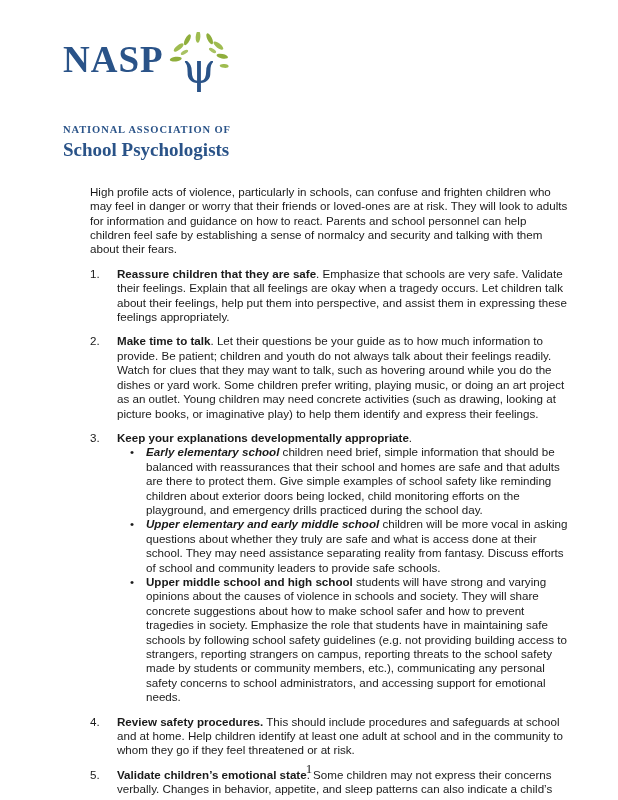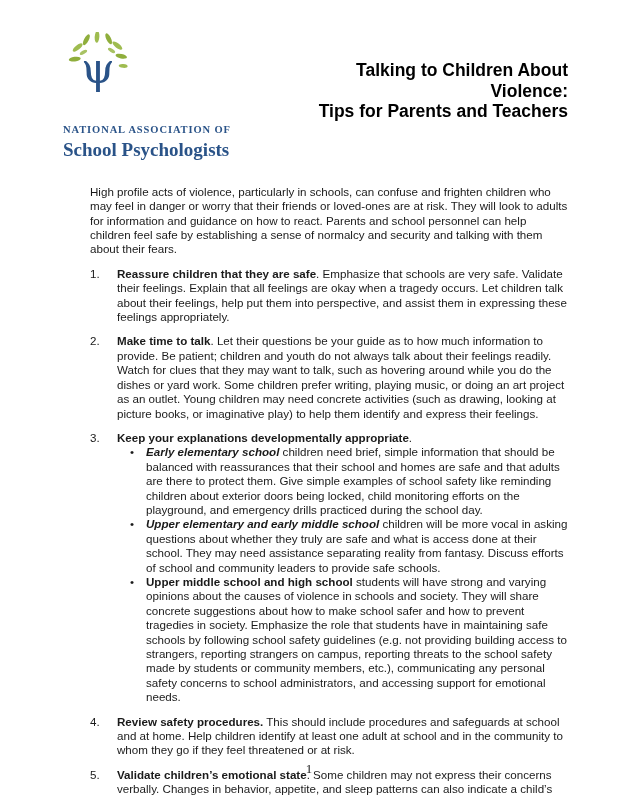--- a/index.html
+++ b/index.html
@@ -63,44 +63,41 @@
   }
 </style>
 </head>
 <body>
 
 <div class="page">
 
   <div class="header">
     <div class="logo-block">
       <div class="logo-row">
+        <span class="nasp-acronym">NASP</span>
         <span class="psi-tree">
           <svg width="62" height="62" viewBox="0 0 64 64">
             <g fill="var(--leaf-green)">
               <ellipse cx="0" cy="0" rx="6.2" ry="2.4" transform="translate(8,28) rotate(-8)"></ellipse>
               <ellipse cx="0" cy="0" rx="6.2" ry="2.4" transform="translate(11,16) rotate(-38)" fill="#9fbc50"></ellipse>
               <ellipse cx="0" cy="0" rx="6.2" ry="2.4" transform="translate(20,8) rotate(-62)"></ellipse>
               <ellipse cx="0" cy="0" rx="6.2" ry="2.4" transform="translate(31,5) rotate(-86)" fill="#9fbc50"></ellipse>
               <ellipse cx="0" cy="0" rx="6.2" ry="2.4" transform="translate(43,7) rotate(64)"></ellipse>
               <ellipse cx="0" cy="0" rx="6.2" ry="2.4" transform="translate(52,14) rotate(38)" fill="#9fbc50"></ellipse>
               <ellipse cx="0" cy="0" rx="6" ry="2.3" transform="translate(56,25) rotate(12)"></ellipse>
               <ellipse cx="0" cy="0" rx="4.2" ry="1.8" transform="translate(17,21) rotate(-30)" fill="#a8c263"></ellipse>
               <ellipse cx="0" cy="0" rx="4.2" ry="1.8" transform="translate(46,19) rotate(32)" fill="#a8c263"></ellipse>
               <ellipse cx="0" cy="0" rx="4.6" ry="2" transform="translate(58,35) rotate(4)" fill="#9fbc50"></ellipse>
             </g>
             <text x="32" y="53" text-anchor="middle" font-family="DejaVu Serif, serif" font-size="44" fill="var(--nasp-blue)">ψ</text>
           </svg>
         </span>
       </div>
       <div class="org1">NATIONAL ASSOCIATION OF</div>
       <div class="org2">School Psychologists</div>
-    </div>
-    <div class="title-block">
-      <div>Talking to Children About Violence:</div>
-      <div>Tips for Parents and Teachers</div>
     </div>
   </div>
 
   <div class="content">
     <p class="intro">High profile acts of violence, particularly in schools, can confuse and frighten children who may feel in danger or worry that their friends or loved-ones are at risk. They will look to adults for information and guidance on how to react. Parents and school personnel can help children feel safe by establishing a sense of normalcy and security and talking with them about their fears.</p>
 
     <div class="item">
       <span class="num">1.</span>
       <span class="itext"><span class="lead-b">Reassure children that they are safe</span><span>. Emphasize that schools are very safe. Validate their feelings. Explain that all feelings are okay when a tragedy occurs. Let children talk about their feelings, help put them into perspective, and assist them in expressing these feelings appropriately.</span></span>
     </div>

